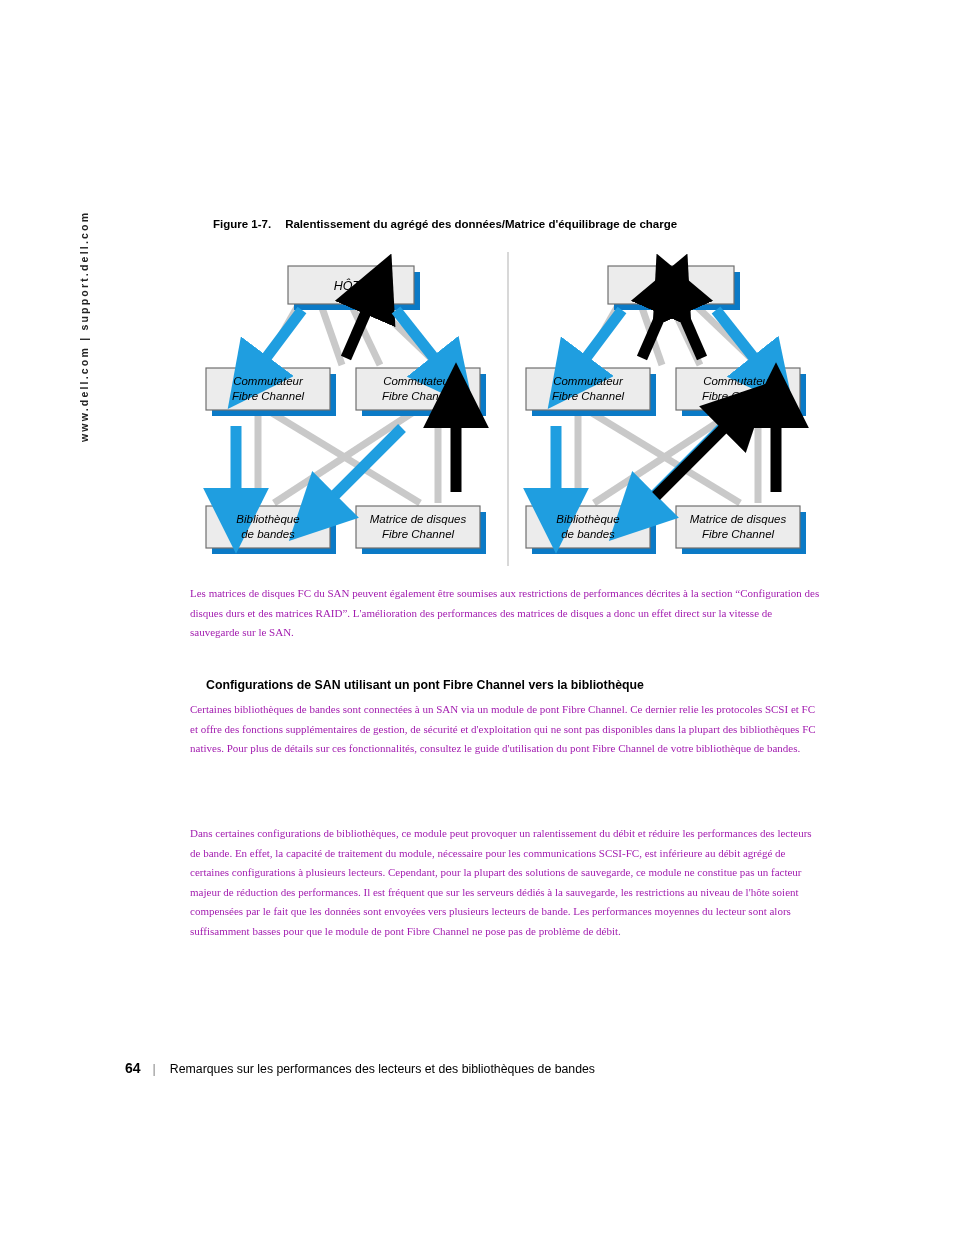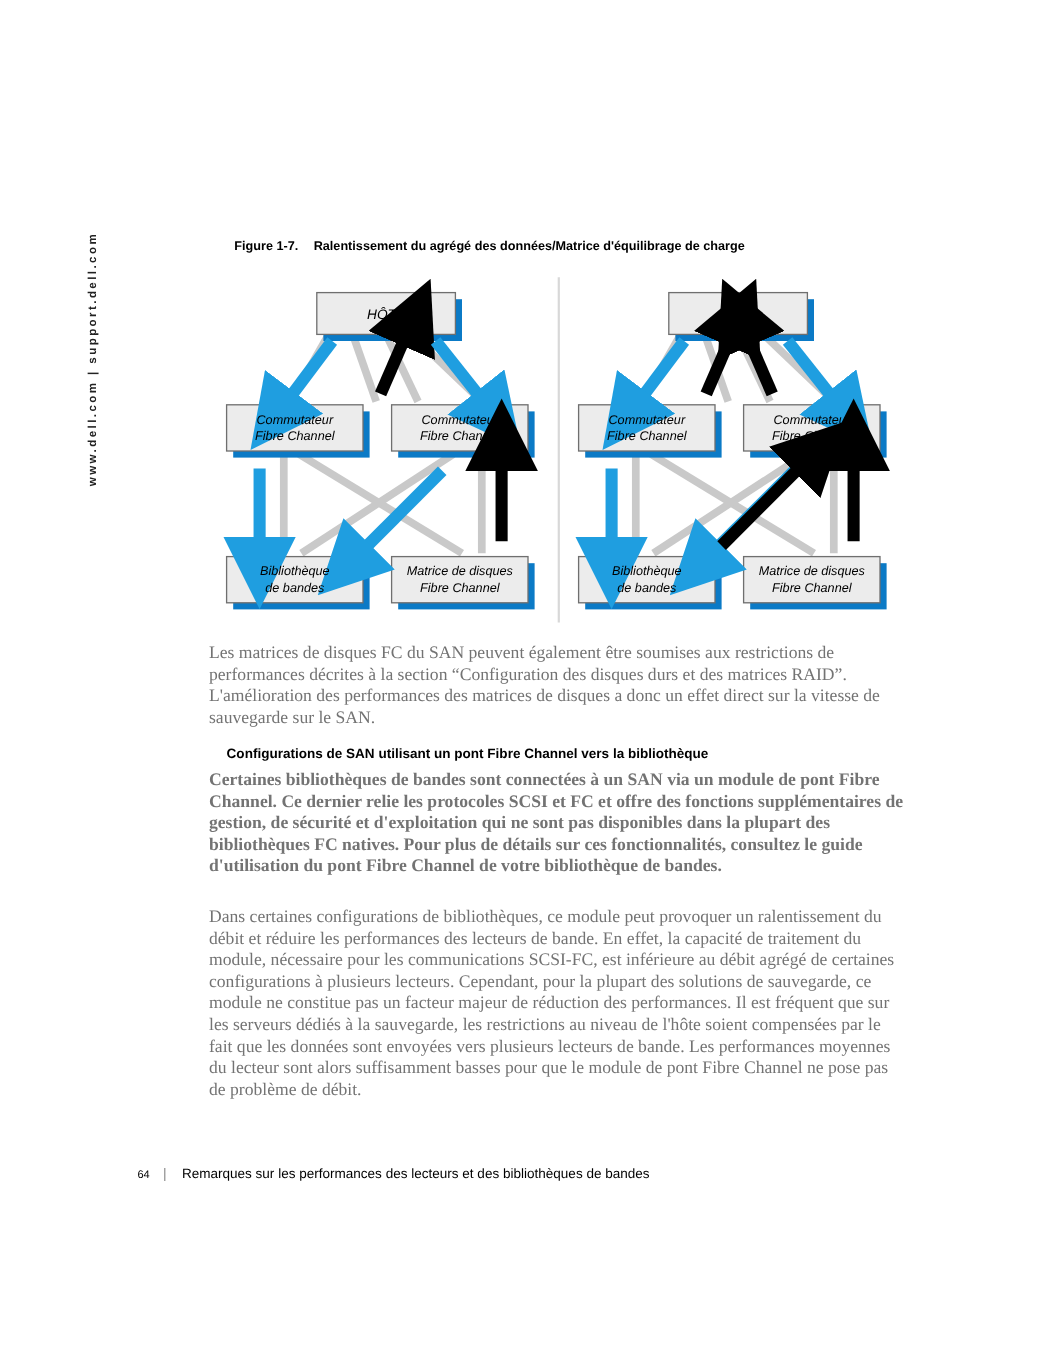--- a/index.html
+++ b/index.html
@@ -69,53 +69,53 @@
     fill: #000000;
     text-anchor: middle;
   }
 
   
   .para {
     position: absolute;
     left: 190px;
     width: 632px;
     font-family: "Liberation Serif", serif;
-    font-size: 16px;
+    font-size: 11px;
     line-height: 19.6px;
-    color: #737373;
+    color: #a21caf;
     text-align: left;
   }
   .subhead {
     position: absolute;
     left: 206px;
     width: 632px;
     font-family: "Liberation Sans", sans-serif;
     font-size: 12.3px;
     font-weight: bold;
     color: #000000;
   }
 
   #para1 { top: 584px; }
   #subhead1 { top: 678px; }
-  #para2 { top: 700px; font-weight: bold; }
+  #para2 { top: 700px; }
   #para3 { top: 824px; }
 
   
   .footer {
     position: absolute;
     left: 125px;
     top: 1060px;
     font-family: "Liberation Sans", sans-serif;
     font-size: 12.5px;
     color: #000000;
     white-space: nowrap;
   }
   .footer .pagenum {
-    font-weight: normal;
-    font-size: 10px;
+    font-weight: bold;
+    font-size: 14px;
     margin-right: 12px;
   }
   .footer .sep {
     color: #888888;
     margin-right: 14px;
   }
   .footer .foot-text {
     font-size: 12.3px;
   }
 </style>

